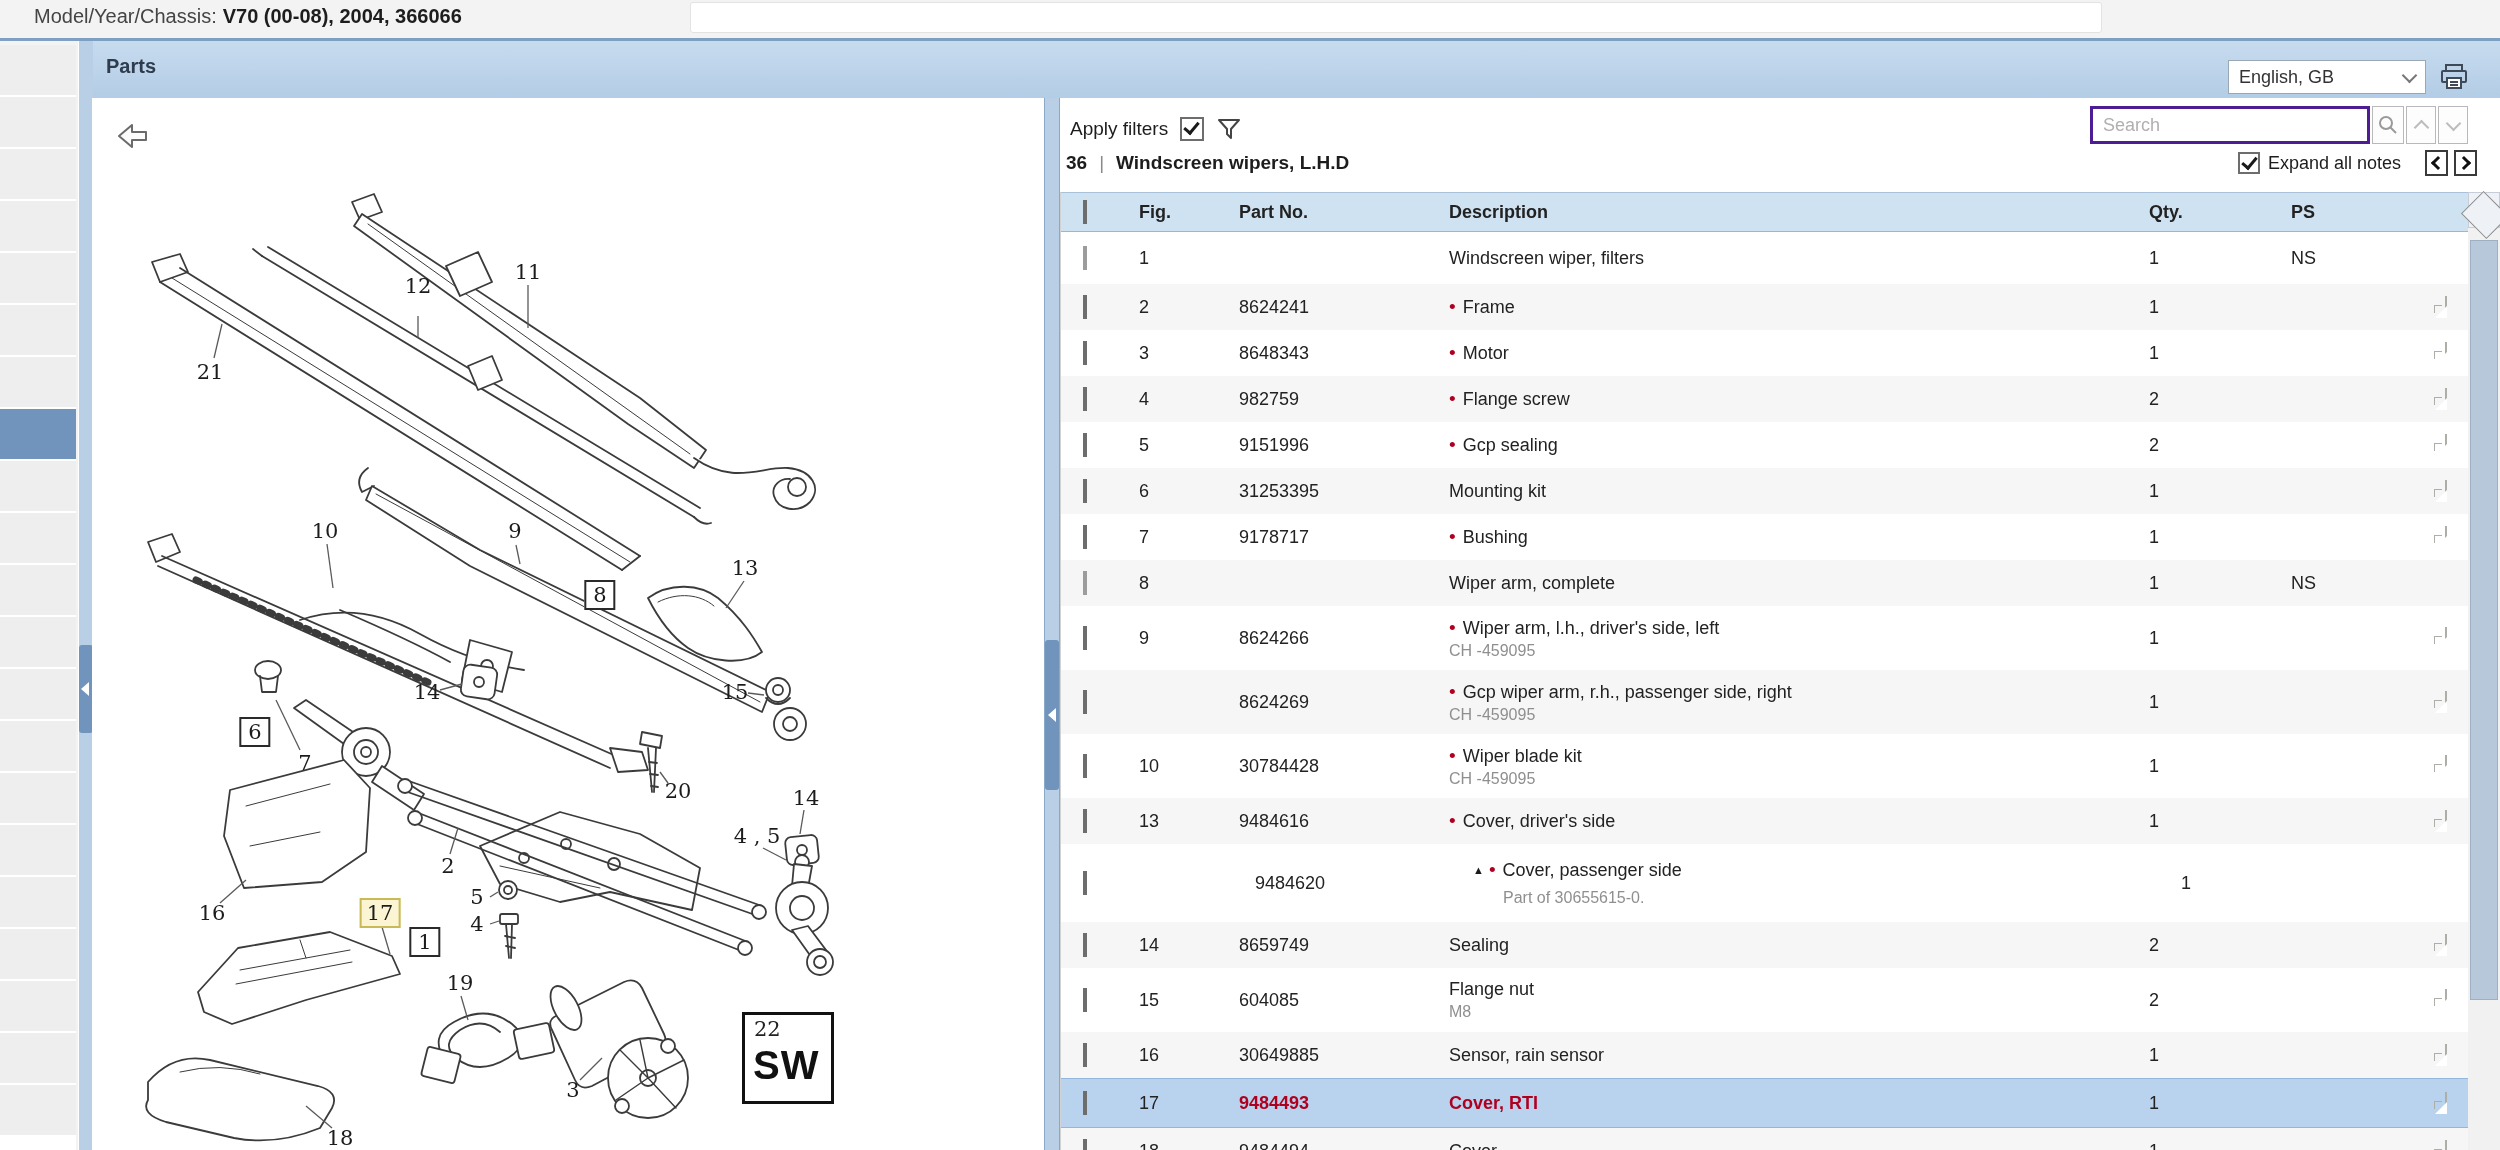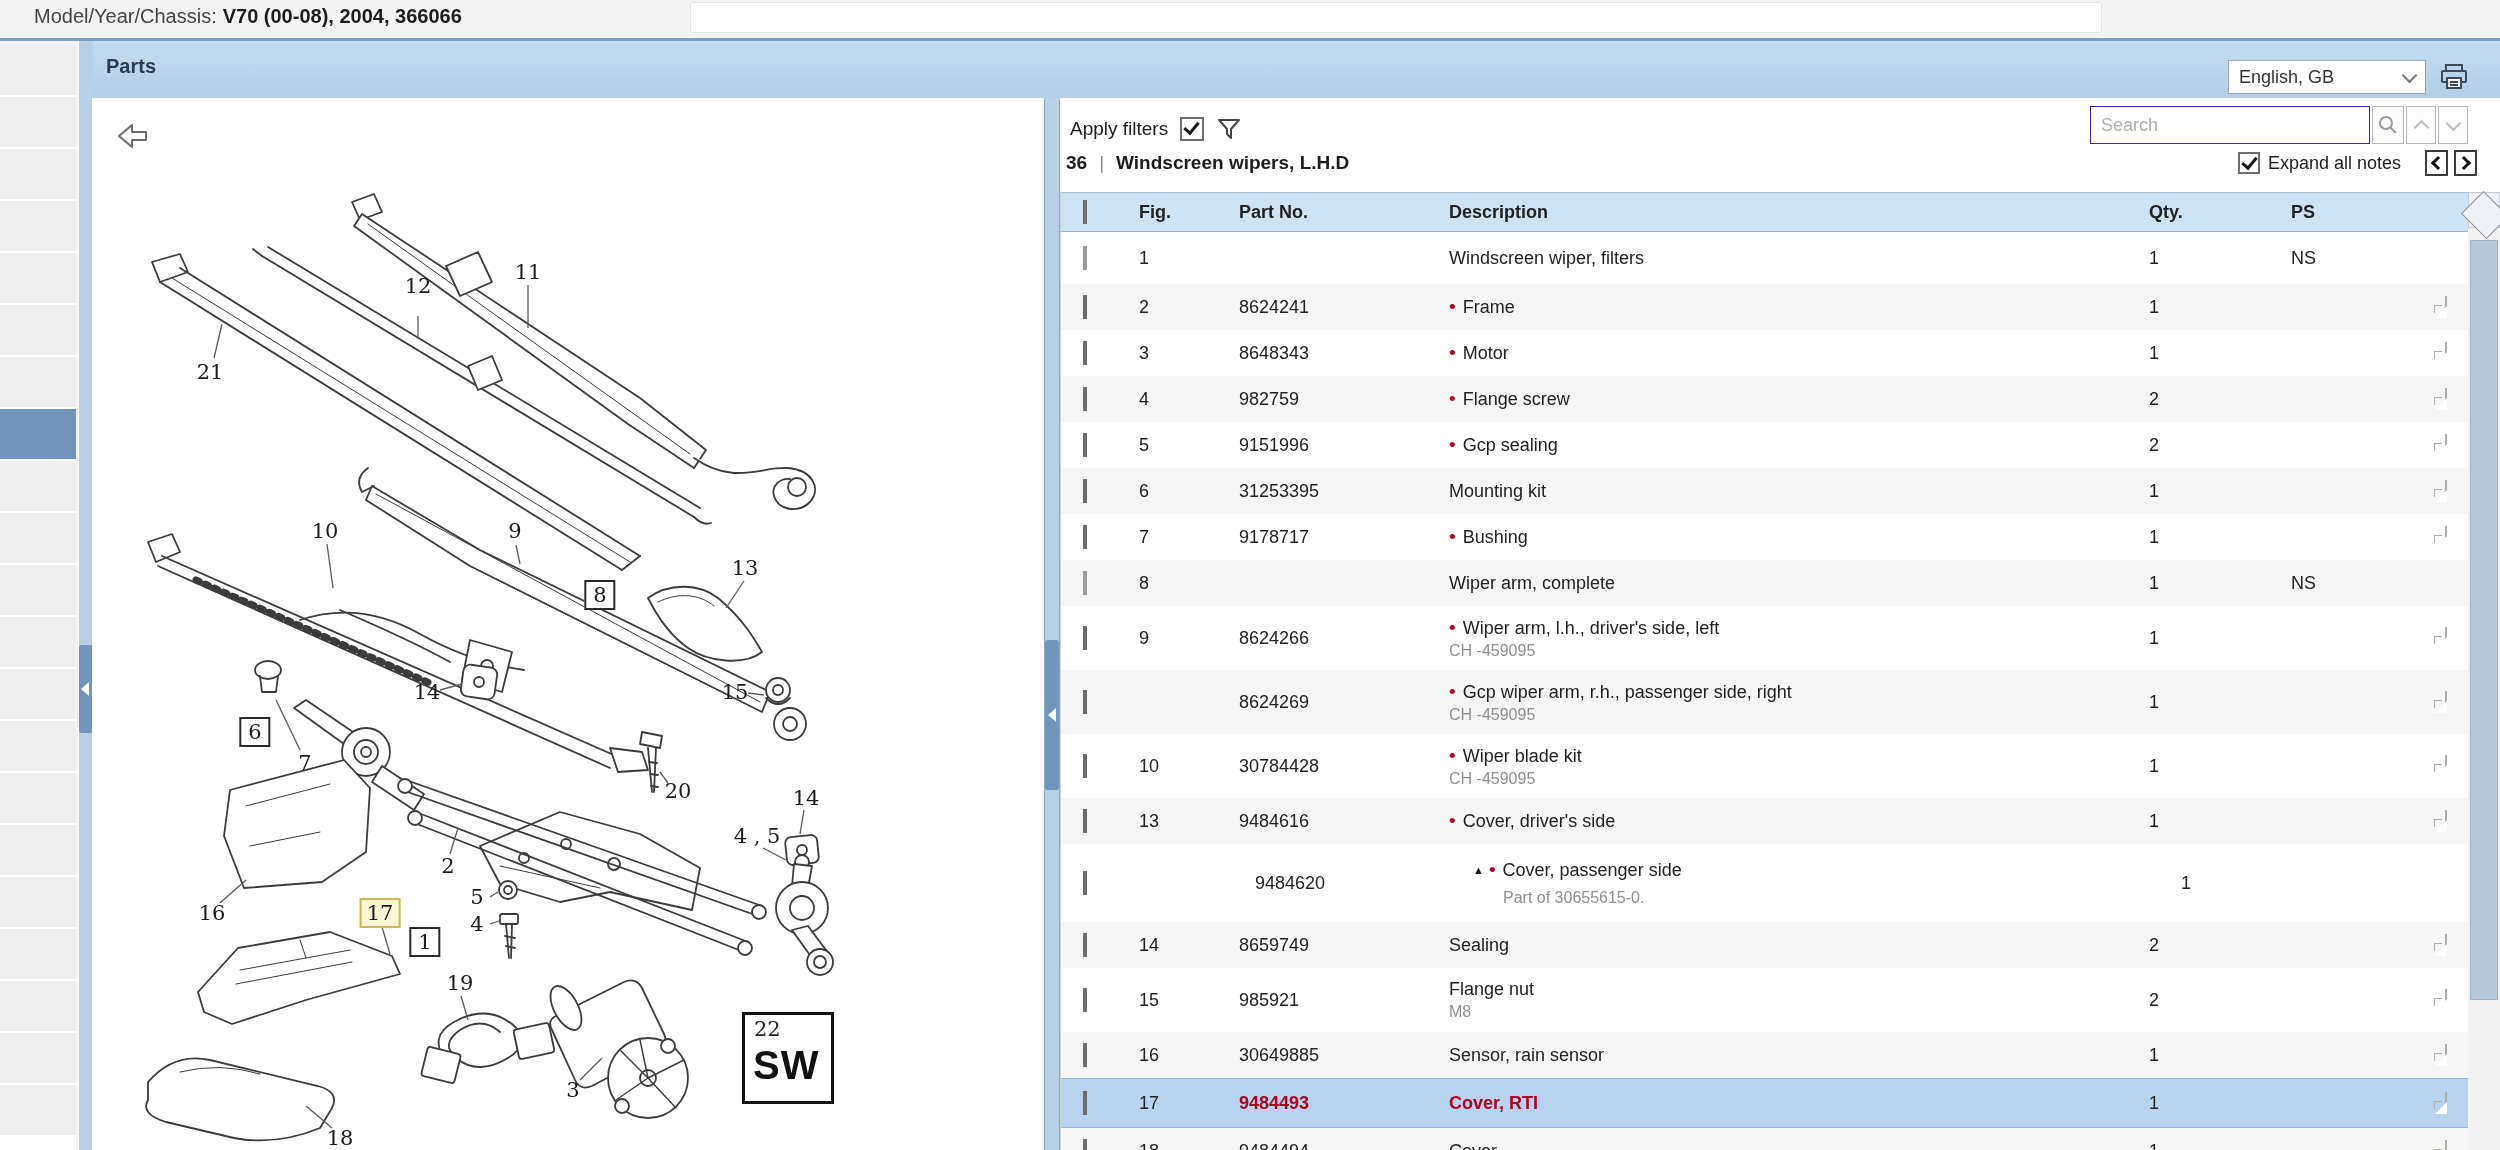--- a/index.html
+++ b/index.html
@@ -55,21 +55,21 @@
         border-left:1px solid #8aa8c8;border-right:1px solid #8aa8c8;box-sizing:border-box;}
 
   
   #right-panel{left:1060px;top:98px;width:1440px;height:1052px;background:#fff;}
   #apply-row{left:1070px;top:112px;height:34px;display:flex;align-items:center;gap:12px;}
   #apply-label{font-size:19px;color:#1d1d1d;}
   .cb{width:20px;height:20px;background:#fff;border:2px solid #6d6d6d;position:relative;box-sizing:content-box;}
   .cb.checked::after{content:"";position:absolute;left:5px;top:0px;width:6px;height:12px;
         border:solid #1a1a1a;border-width:0 3px 3px 0;transform:rotate(40deg);}
   .cb.disabled{background:#d9d9d9;border-color:#9c9c9c;}
-  #search-box{left:2090px;top:106px;width:280px;height:38px;border:1px solid #4c1d95;background:#fff;
+  #search-box{left:2090px;top:106px;width:280px;height:38px;border:3px solid #4c1d95;background:#fff;
         box-sizing:border-box;font-size:18px;color:#333;padding:0 10px;font-family:"Liberation Sans",sans-serif;}
   #search-box::placeholder{color:#b0b0b0;}
   .sq-btn{position:absolute;top:106px;height:38px;background:#fdfdfd;border:1px solid #b9b9b9;
         box-sizing:border-box;display:flex;align-items:center;justify-content:center;}
   #title-row{left:1066px;top:152px;font-size:19px;font-weight:700;color:#1d1d1d;}
   #title-row .sep{color:#8a8a8a;font-weight:400;margin:0 12px;}
   #notes-row{left:2238px;top:150px;display:flex;align-items:center;gap:8px;}
   #expand-label{font-size:18px;color:#1d1d1d;}
   .nav-btn{width:23px;height:26px;border:2px solid #3a3a3a;background:#fff;display:flex;
         align-items:center;justify-content:center;box-sizing:border-box;}
@@ -543,21 +543,21 @@
     <span>8659749</span>
     <span class="desc"><span>Sealing</span></span>
     <span class="qty">2</span>
     <span class="ps"></span>
     <span class="note-cell"><span class="note"></span></span>
   </div>
 
   <div class="trow r h64">
     <span><span class="cb"></span></span>
     <span>15</span>
-    <span>985921</span>
+    <span>604085</span>
     <span class="desc">
         <div><span>Flange nut</span></div>
         <div class="subnote">M8</div>
       </span>
     <span class="qty">2</span>
     <span class="ps"></span>
     <span class="note-cell"><span class="note"></span></span>
   </div>
 
   <div class="trow r alt h46">

